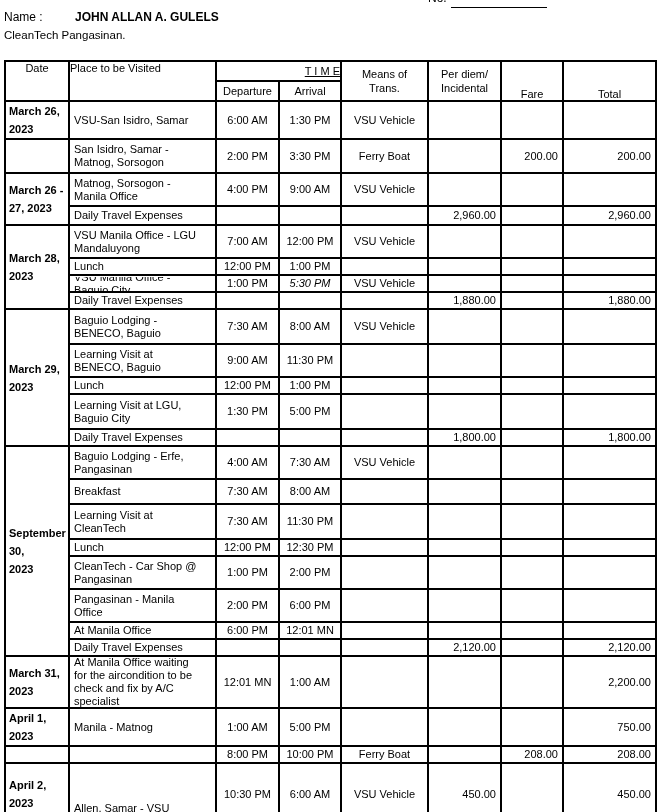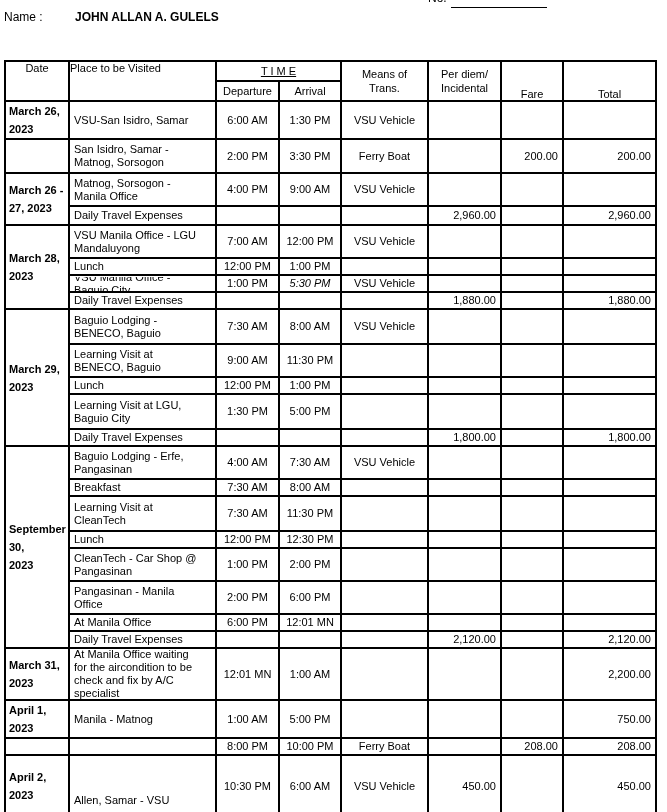--- a/index.html
+++ b/index.html
@@ -12,21 +12,21 @@
   .name-label{position:absolute;left:0;top:0;white-space:nowrap;}
   .name-value{position:absolute;left:71px;top:0;font-weight:bold;white-space:nowrap;}
   .purpose{position:absolute;top:28px;left:4px;width:660px;font-size:11.5px;line-height:14.5px;}
   
   table.travel{position:absolute;top:60px;left:4px;border-collapse:collapse;table-layout:fixed;
         width:651px;font-size:11px;}
   table.travel th,table.travel td{border:2px solid #000;padding:0;font-weight:normal;overflow:hidden;}
   thead th{font-size:11px;}
   .h-date{vertical-align:top;text-align:center;padding-top:3px;}
   .h-place{vertical-align:top;text-align:left;padding:3px 0 0 4px;}
-  .h-time{height:18px;text-align:center;text-decoration:underline;}
+  .h-time{height:18px;text-align:right;text-decoration:underline;}
   .h-sub{height:18px;text-align:center;}
   .h-two{vertical-align:middle;text-align:center;line-height:14px;white-space:pre-line;}
   .h-bot{vertical-align:bottom;text-align:center;padding-bottom:4px;}
   td.date-cell{vertical-align:middle;}
   td.date-cell .dt{font-weight:bold;text-align:left;padding-left:3px;white-space:pre-line;line-height:18px;}
   .cw{display:flex;align-items:center;overflow:hidden;line-height:13px;}
   .cw.place{justify-content:flex-start;padding-left:4px;text-align:left;white-space:pre-line;}
   .cw.time{justify-content:center;}
   .cw.num{justify-content:flex-end;padding-right:4px;}
 </style>
@@ -37,20 +37,21 @@
 
   <div class="no-line">No.</div>
   <div class="no-underline"></div>
 
   <div class="name-row">
     <span class="name-label">Name :</span>
     <span class="name-value">JOHN ALLAN A. GULELS</span>
   </div>
 
   <div class="purpose">
+    <div>CleanTech Pangasinan.</div>
   </div>
 
   <table class="travel">
     <colgroup>
       <col style="width:64px">
         <col style="width:147px">
         <col style="width:63px">
         <col style="width:62px">
       <col style="width:87px">
         <col style="width:73px">
@@ -421,21 +422,21 @@
           <td>
             <div class="cw num" style="height: 30px;"></div>
           </td>
           <td>
             <div class="cw num" style="height: 30px;"></div>
           </td>
           <td>
             <div class="cw num" style="height: 30px;"></div>
           </td>
         </tr>
-        <tr style="height: 17px;">
+        <tr style="height: 25px;">
           <td>
             <div class="cw place" style="height: 14px;">Breakfast</div>
           </td>
           <td>
             <div class="cw time" style="height: 14px;">7:30 AM</div>
           </td>
           <td>
             <div class="cw time" style="height: 14px;">8:00 AM</div>
           </td>
           <td>

